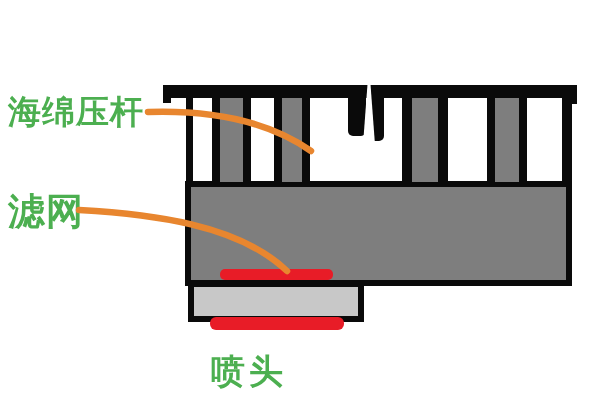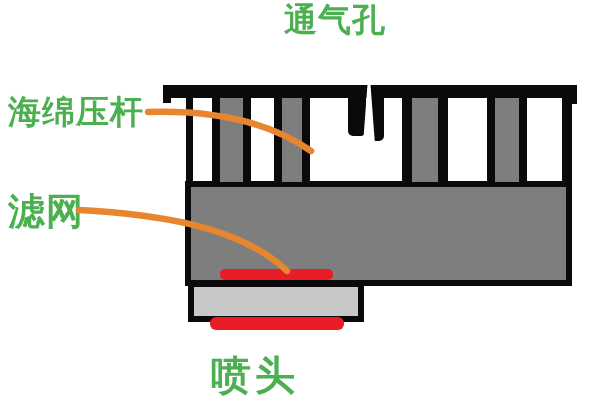--- a/index.html
+++ b/index.html
@@ -35,28 +35,27 @@
   }
   .redbar{position:absolute;background:var(--part-red,#e81c27);}
   #filter-bar{left:220px;top:269px;width:113px;height:11px;border-radius:5px;}
   #nozzle-bar{left:210px;top:317px;width:134px;height:13px;border-radius:6px;}
   #leaders{position:absolute;left:0;top:0;pointer-events:none;}
   .leader{fill:none;stroke:var(--leader-orange,#e8862f);stroke-width:6.5;stroke-linecap:round;}
   #lbl-vent{left:235px;top:3px;width:200px;text-align:center;font-size:33px;}
   #lbl-rod{left:8px;top:95px;font-size:33px;}
   #lbl-filter{left:8px;top:193px;font-size:37px;}
   #lbl-sponge{left:310px;top:225px;font-size:33px;}
-  #lbl-nozzle{left:211px;top:354px;font-size:40px;letter-spacing:4px;}
+  #lbl-nozzle{left:211px;top:354px;font-size:34px;letter-spacing:4px;}
 </style>
 </head>
 <body>
 
 <div id="canvas">
 
-  <div class="label green" id="lbl-vent">通气孔</div>
   <div class="label green" id="lbl-rod">海绵压杆</div>
   <div class="label green" id="lbl-filter">滤网</div>
   <div class="label yellow" id="lbl-sponge">储墨海绵</div>
   <div class="label green" id="lbl-nozzle">喷头</div>
 
   <div id="ink-box"></div>
 
   <div class="col" style="left:220px;width:23px;"></div>
   <div class="col" style="left:282px;width:20px;"></div>
   <div class="col" style="left:412px;width:26px;"></div>

